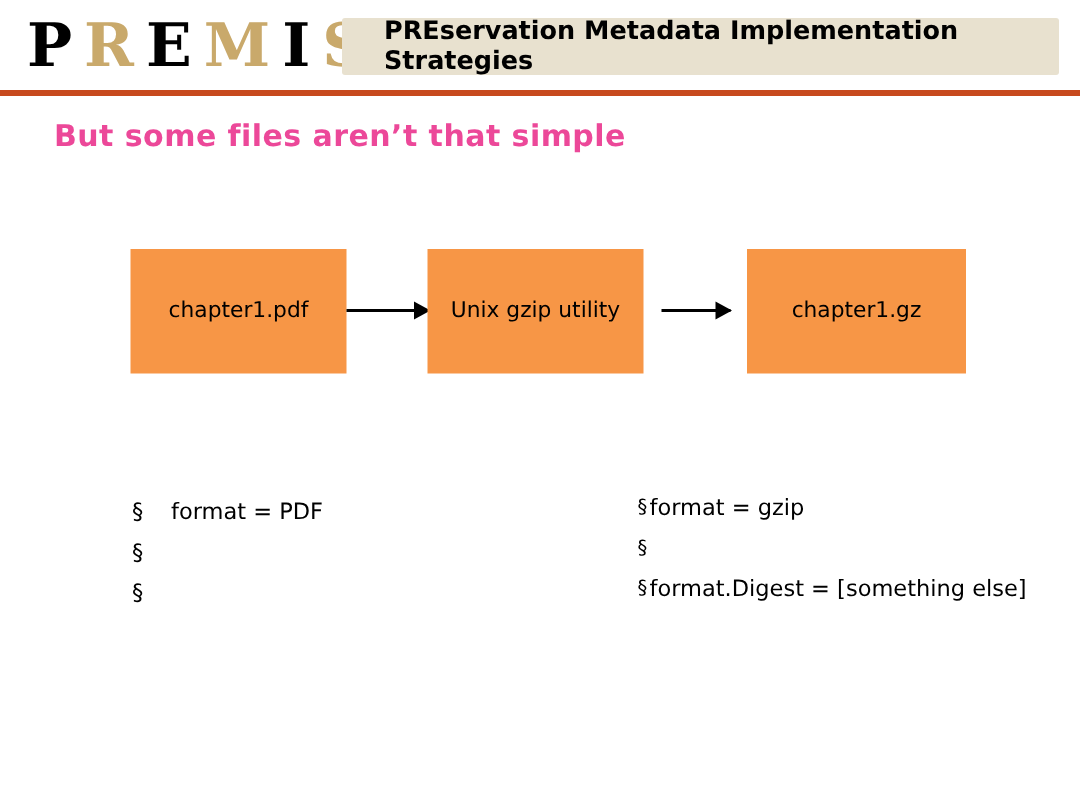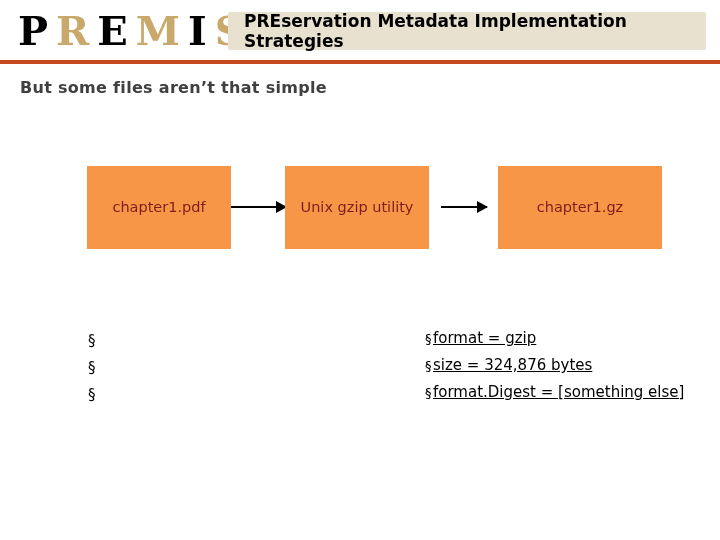--- a/index.html
+++ b/index.html
@@ -48,21 +48,21 @@
   .banner-title-box {
     position: absolute;
     left: 228px;
     top: 12px;
     width: 478px;
     height: 38px;
     background: #e8e1cf;
     border-radius: 2px;
     display: flex;
     align-items: center;
-    padding-left: 16px;
+    padding-left: 28px;
     box-sizing: border-box;
   }
   .banner-title {
     font-family: "DejaVu Sans", sans-serif;
     font-weight: bold;
     font-size: 17px;
     color: #000000;
     letter-spacing: 0px;
   }
   .banner-rule {
@@ -70,56 +70,56 @@
     left: 0;
     top: 60px;
     width: 720px;
     height: 4px;
     background: #c74a1e;
   }
 
   
   .slide-title {
     position: absolute;
-    left: 20px;
+    left: 36px;
     top: 78px;
-    font-size: 16px;
+    font-size: 20px;
     font-weight: bold;
-    color: #404040;
+    color: #ec4899;
     letter-spacing: 0.3px;
   }
 
   
   .box {
     position: absolute;
     background: #f79646;
     display: flex;
     align-items: center;
     justify-content: center;
     font-size: 14.5px;
-    color: #7f1d1d;
+    color: #000000;
     box-sizing: border-box;
     line-height: 1.25;
   }
   #box-pdf {
     left: 87px;
     top: 166px;
     width: 144px;
     height: 83px;
   }
   #box-util {
     left: 285px;
     top: 166px;
     width: 144px;
     height: 83px;
   }
   #box-gz {
     left: 498px;
     top: 166px;
-    width: 164px;
+    width: 146px;
     height: 83px;
   }
 
   
   .arrow {
     position: absolute;
     height: 2px;
     background: #000000;
   }
   .arrow::after {
@@ -184,21 +184,20 @@
   .list-right .bullet {
     flex: 0 0 8px;
     font-size: 13px;
     line-height: 21px;
     color: #000000;
   }
   .list-right .text {
     font-size: 15px;
     line-height: 21px;
     color: #000000;
-    text-decoration: underline;
   }
 </style>
 </head>
 <body>
 
 <div class="banner">
   <div class="banner-logo">
     <span class="logo-letter">P</span>
     <span class="logo-letter tan">R</span>
     <span class="logo-letter">E</span>
@@ -216,35 +215,35 @@
 
 <div class="box" id="box-pdf">chapter1.pdf</div>
 <div class="arrow" id="arrow-1"></div>
 <div class="box" id="box-util">Unix gzip utility</div>
 <div class="arrow" id="arrow-2"></div>
 <div class="box" id="box-gz">chapter1.gz</div>
 
 <div class="list-left">
   <div class="row">
     <span class="bullet">§</span>
+    <span class="text">format = PDF</span>
   </div>
   <div class="row">
     <span class="bullet">§</span>
   </div>
   <div class="row">
     <span class="bullet">§</span>
   </div>
 </div>
 
 <div class="list-right">
   <div class="row">
     <span class="bullet">§</span>
     <span class="text">format = gzip</span>
   </div>
   <div class="row">
     <span class="bullet">§</span>
-    <span class="text">size = 324,876 bytes</span>
   </div>
   <div class="row">
     <span class="bullet">§</span>
     <span class="text">format.Digest = [something else]</span>
   </div>
 </div>
 
 </body></html>

